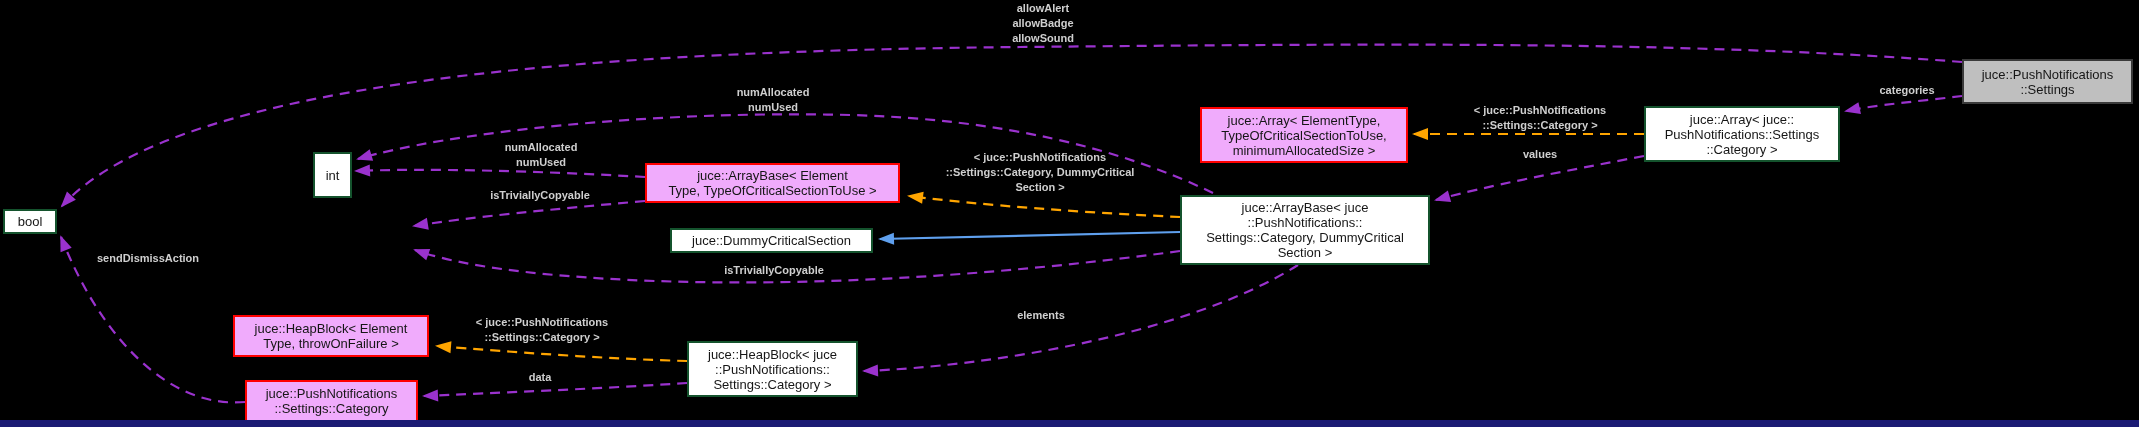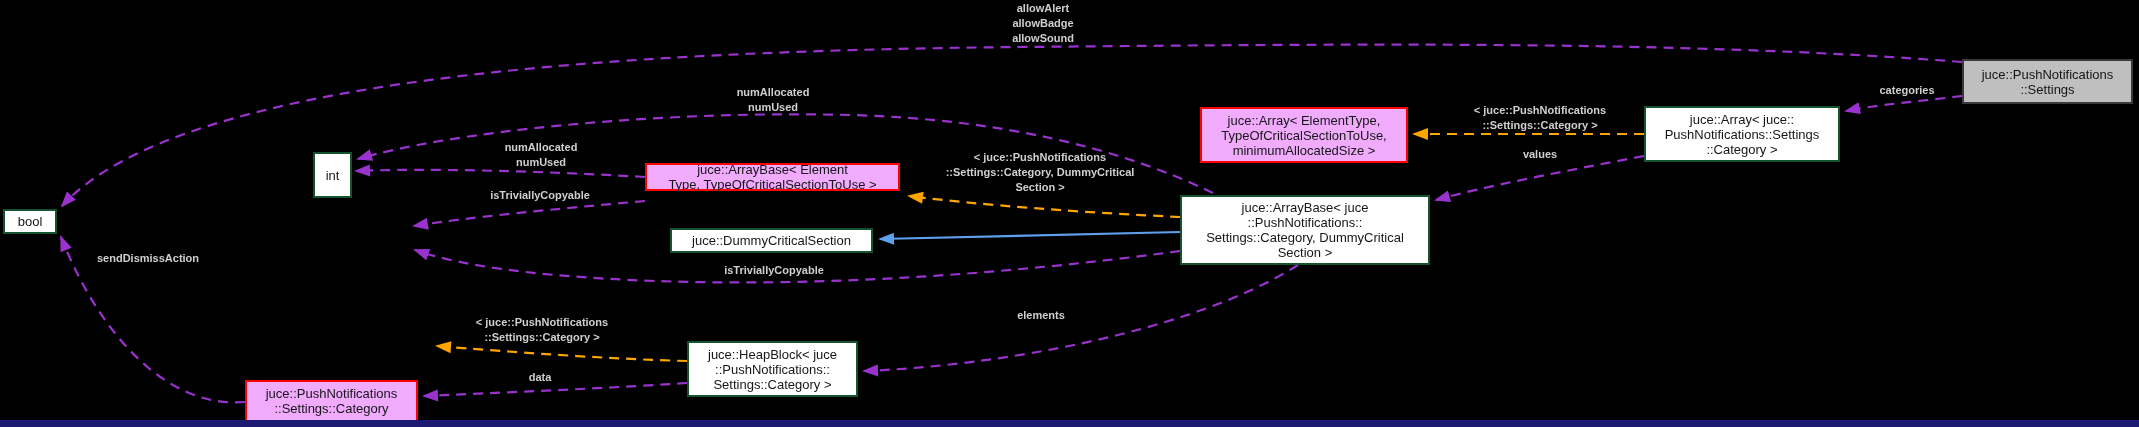--- a/index.html
+++ b/index.html
@@ -102,25 +102,27 @@
     <path class="edge dashed" marker-end="url(#arrow-orange)" d="M687 361 C608 359 510 352 437 346" stroke="#ffa500"></path>
 
     <path class="edge" marker-end="url(#arrow-blue)" d="M1180 232 L880 239" stroke="#5fa0ee"></path>
   </svg>
 
   <div class="node" style="left:3px; top:209px; width:54px; height:25px;">bool</div>
 
   <div class="node" style="left:313px; top:152px; width:39px; height:46px;">int</div>
 
 
-  <div class="node red" style="left:645px; top:163px; width:255px; height:28px;">juce::ArrayBase&lt; Element
+  <div class="node red" style="left:645px; top:163px; width:255px; height:40px;">juce::ArrayBase&lt; Element
 Type, TypeOfCriticalSectionToUse &gt;</div>
 
   <div class="node" style="left:670px; top:228px; width:203px; height:25px;">juce::DummyCriticalSection</div>
 
+  <div class="node red" style="left:233px; top:315px; width:196px; height:42px;">juce::HeapBlock&lt; Element
+Type, throwOnFailure &gt;</div>
 
   <div class="node red" style="left:245px; top:380px; width:173px; height:42px;">juce::PushNotifications
 ::Settings::Category</div>
 
   <div class="node" style="left:687px; top:341px; width:171px; height:56px;">juce::HeapBlock&lt; juce
 ::PushNotifications::
 Settings::Category &gt;</div>
 
   <div class="node" style="left:1180px; top:195px; width:250px; height:70px;">juce::ArrayBase&lt; juce
 ::PushNotifications::

